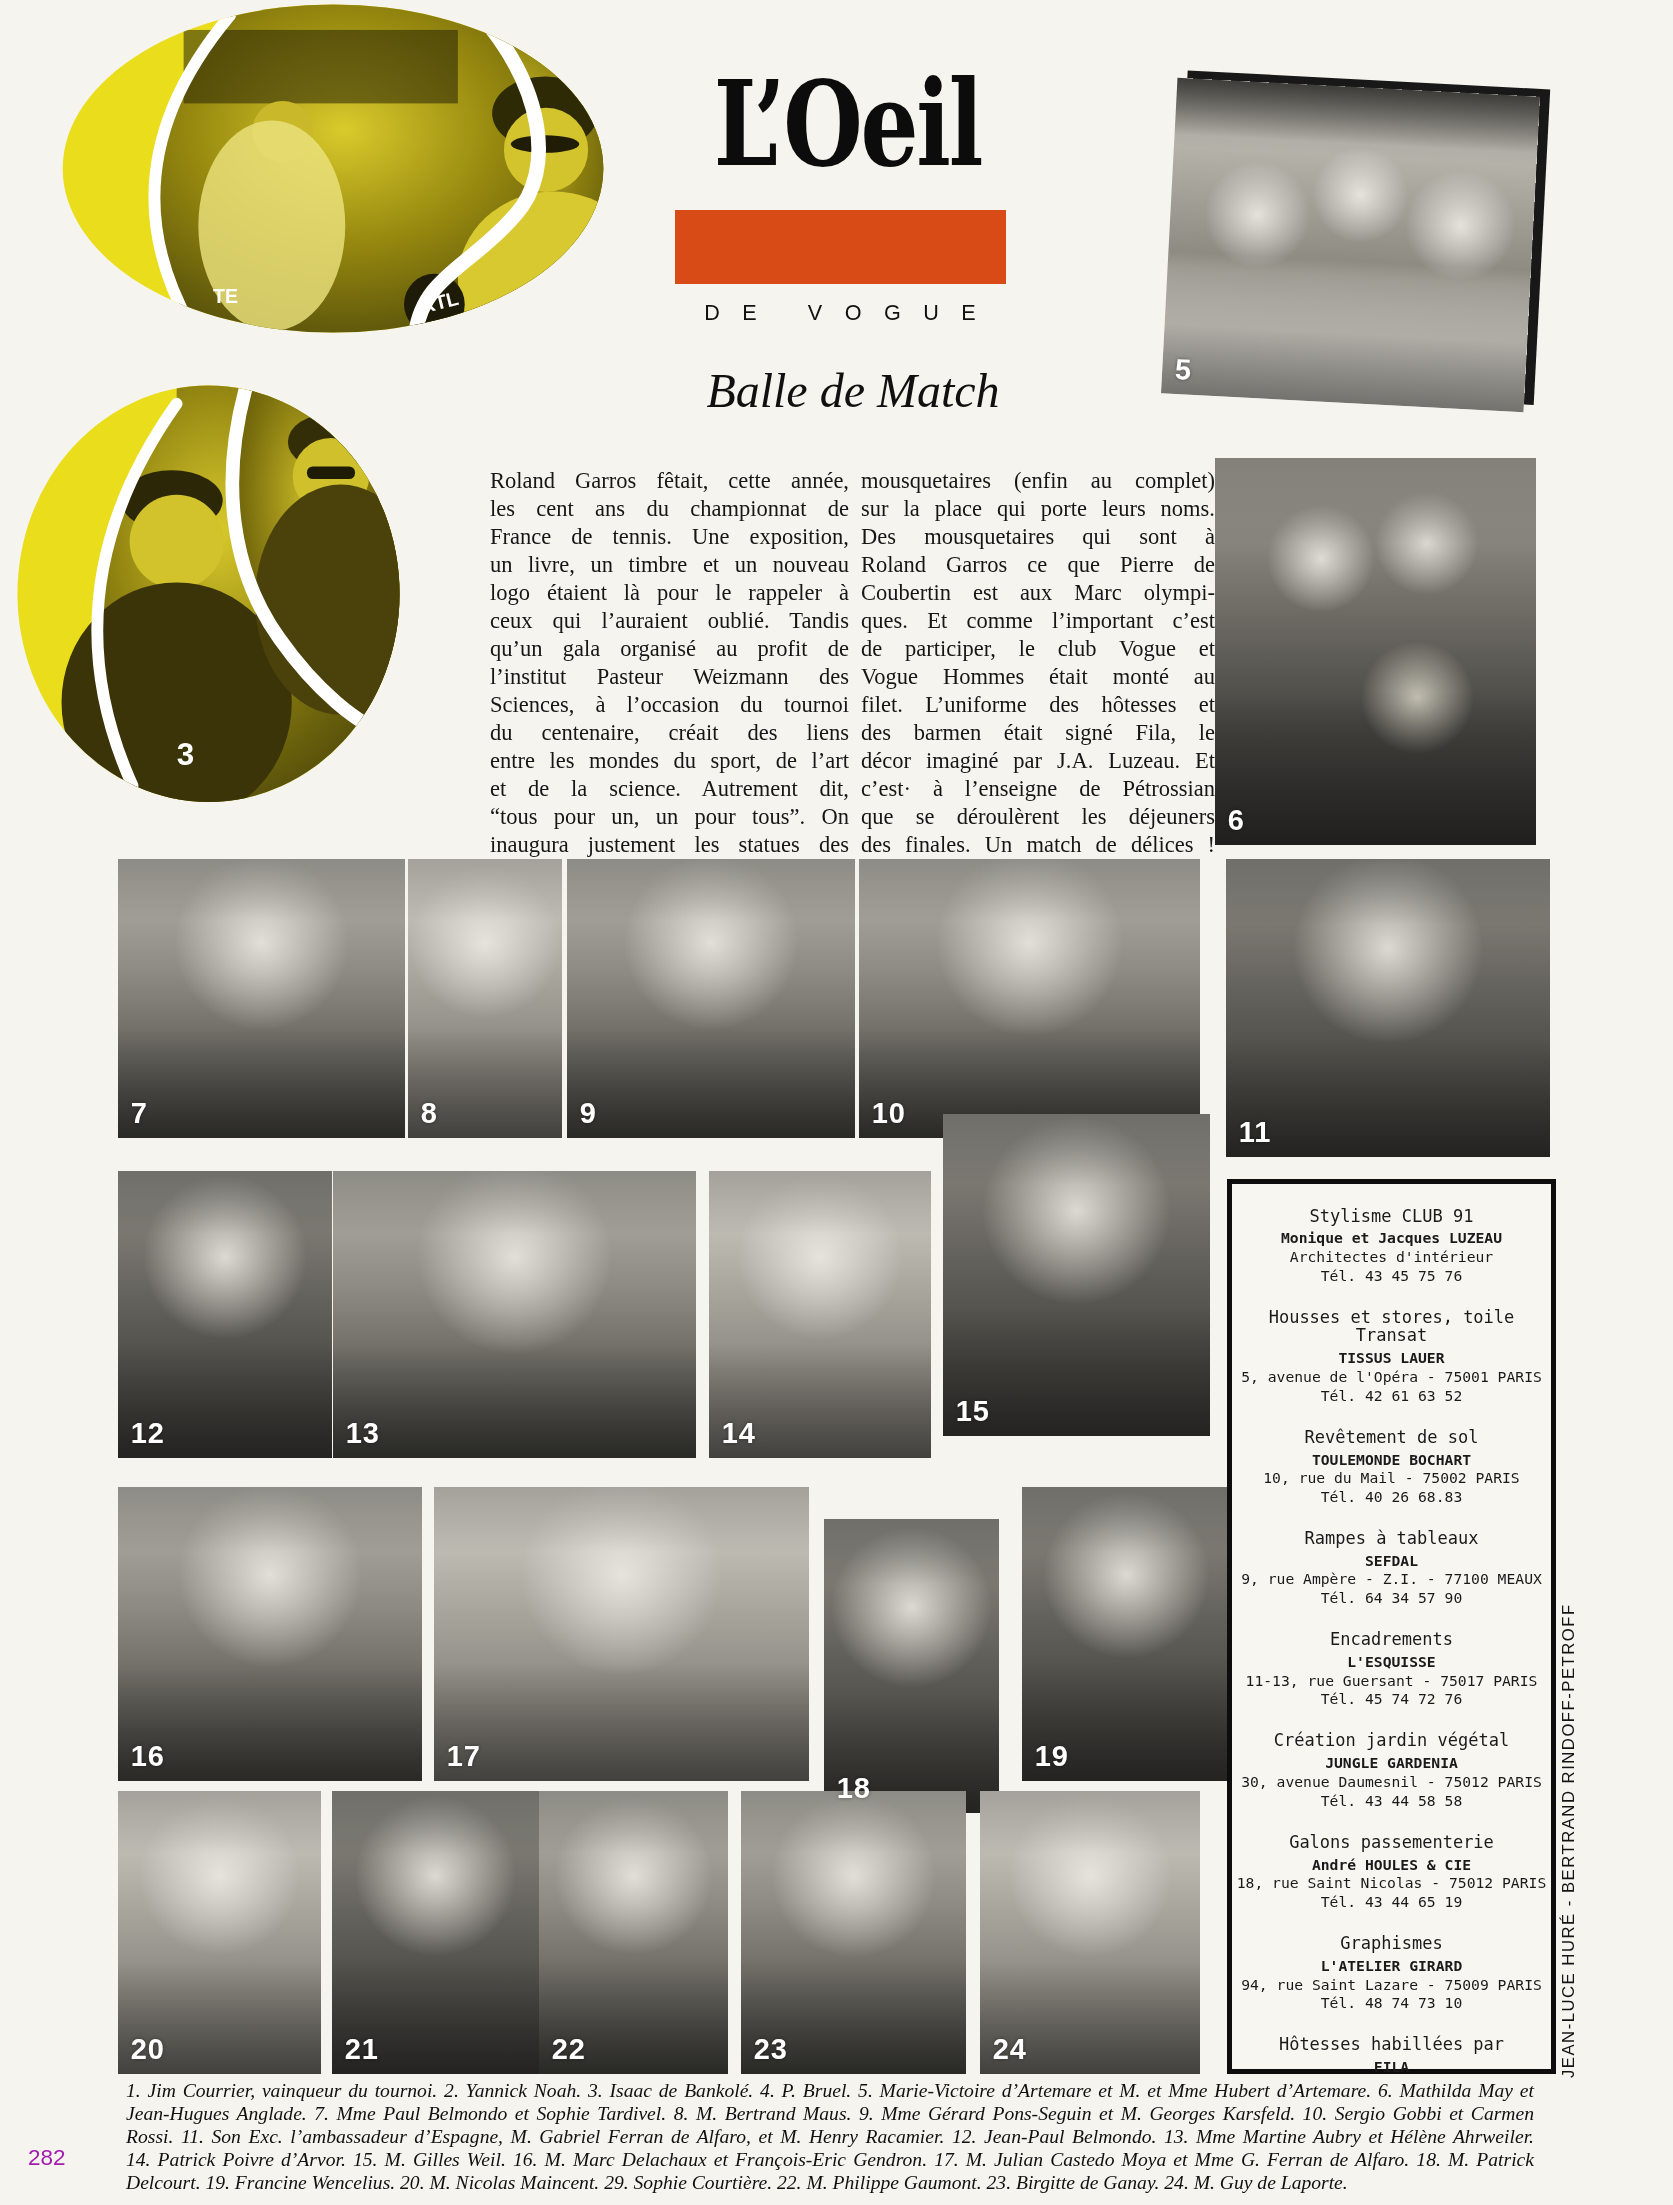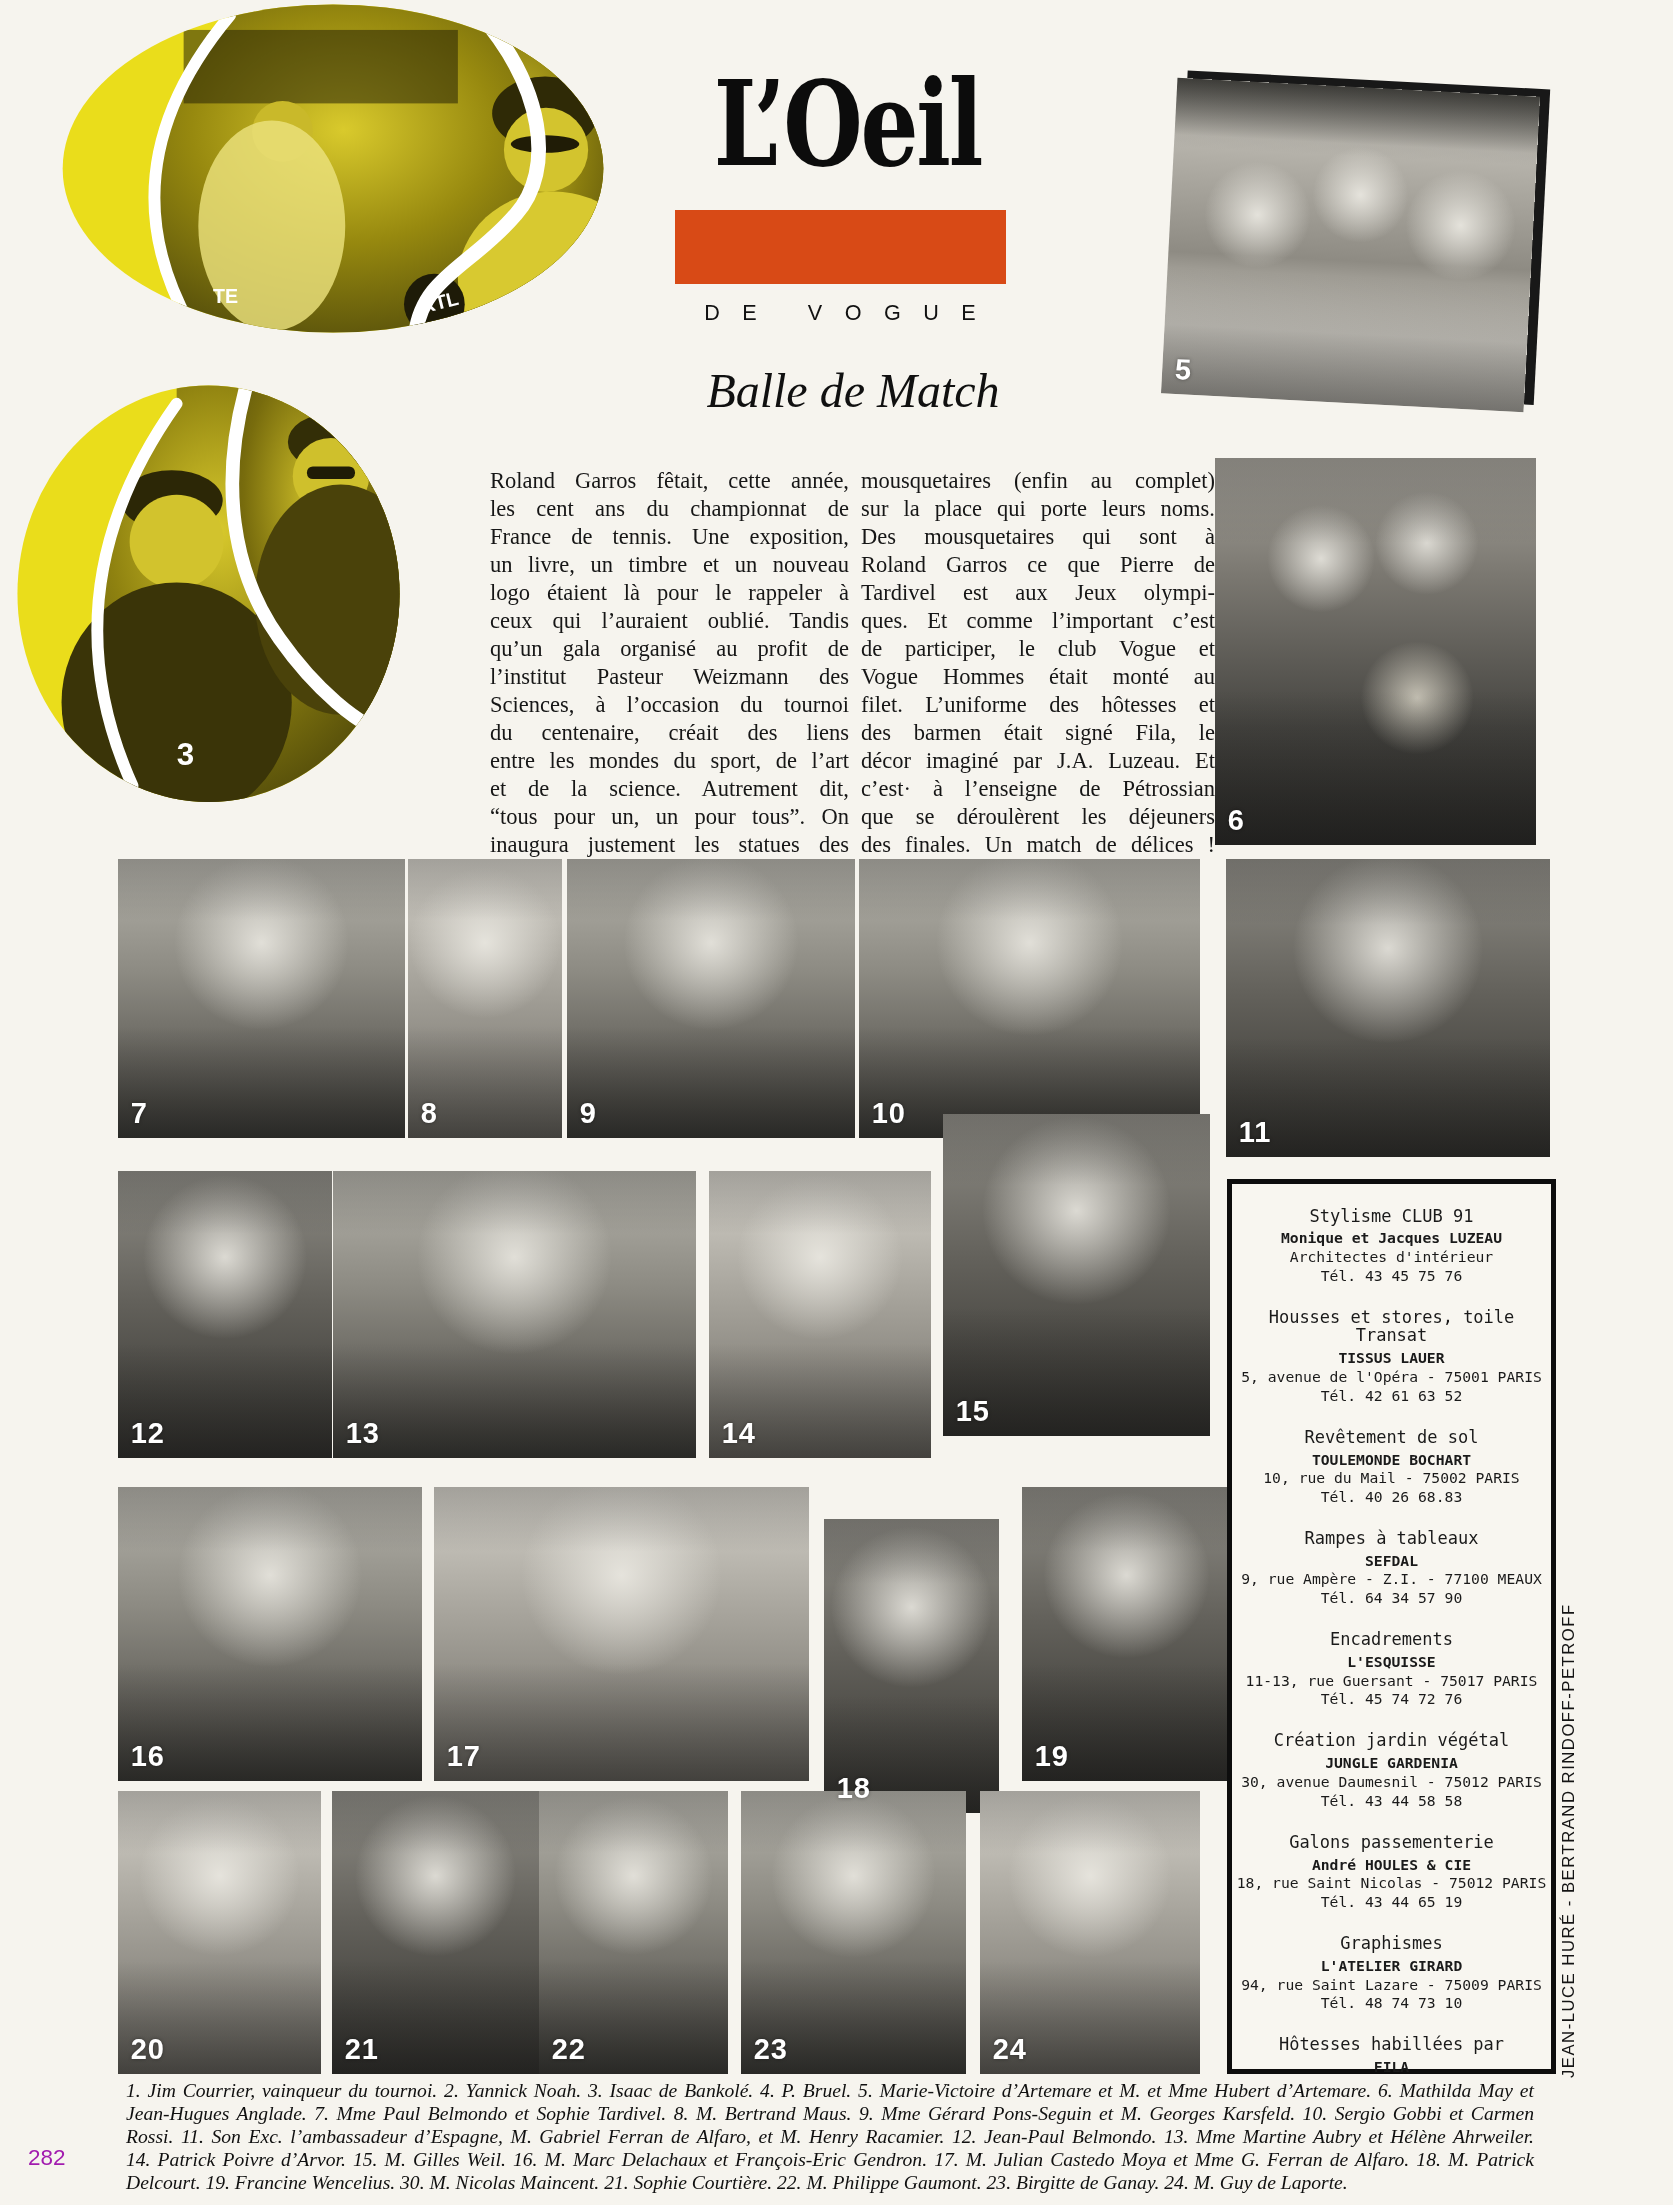--- a/index.html
+++ b/index.html
@@ -232,21 +232,21 @@
     <div class="body-line">entre les mondes du sport, de l’art</div>
     <div class="body-line">et de la science. Autrement dit,</div>
     <div class="body-line">“tous pour un, un pour tous”. On</div>
     <div class="body-line">inaugura justement les statues des</div>
   </div>
 <div id="col2" class="bodycol">
     <div class="body-line">mousquetaires (enfin au complet)</div>
     <div class="body-line">sur la place qui porte leurs noms.</div>
     <div class="body-line">Des mousquetaires qui sont à</div>
     <div class="body-line">Roland Garros ce que Pierre de</div>
-    <div class="body-line">Tardivel est aux Jeux olympi-</div>
+    <div class="body-line">Coubertin est aux Marc olympi-</div>
     <div class="body-line">ques. Et comme l’important c’est</div>
     <div class="body-line">de participer, le club Vogue et</div>
     <div class="body-line">Vogue Hommes était monté au</div>
     <div class="body-line">filet. L’uniforme des hôtesses et</div>
     <div class="body-line">des barmen était signé Fila, le</div>
     <div class="body-line">décor imaginé par J.A. Luzeau. Et</div>
     <div class="body-line">c’est· à l’enseigne de Pétrossian</div>
     <div class="body-line">que se déroulèrent les déjeuners</div>
     <div class="body-line">des finales. Un match de délices !</div>
   </div>
@@ -362,18 +362,18 @@
       <div class="ad-category">Hôtesses habillées par</div>
       <div class="ad-name">FILA</div>
     </div>
   </div>
 
 <div class="caption">
     <div class="cap-line">1. Jim Courrier, vainqueur du tournoi. 2. Yannick Noah. 3. Isaac de Bankolé. 4. P. Bruel. 5. Marie-Victoire d’Artemare et M. et Mme Hubert d’Artemare. 6. Mathilda May et</div>
     <div class="cap-line">Jean-Hugues Anglade. 7. Mme Paul Belmondo et Sophie Tardivel. 8. M. Bertrand Maus. 9. Mme Gérard Pons-Seguin et M. Georges Karsfeld. 10. Sergio Gobbi et Carmen</div>
     <div class="cap-line">Rossi. 11. Son Exc. l’ambassadeur d’Espagne, M. Gabriel Ferran de Alfaro, et M. Henry Racamier. 12. Jean-Paul Belmondo. 13. Mme Martine Aubry et Hélène Ahrweiler.</div>
     <div class="cap-line">14. Patrick Poivre d’Arvor. 15. M. Gilles Weil. 16. M. Marc Delachaux et François-Eric Gendron. 17. M. Julian Castedo Moya et Mme G. Ferran de Alfaro. 18. M. Patrick</div>
-    <div class="cap-line">Delcourt. 19. Francine Wencelius. 30. M. Nicolas Maincent. 21. Sophie Courtière. 22. M. Philippe Gaumont. 23. Birgitte de Ganay. 24. M. Guy de Laporte.</div>
+    <div class="cap-line">Delcourt. 19. Francine Wencelius. 20. M. Nicolas Maincent. 29. Sophie Courtière. 22. M. Philippe Gaumont. 23. Birgitte de Ganay. 24. M. Guy de Laporte.</div>
   </div>
 
 <div class="page-number">282</div>
 <div class="vertical-credit">JEAN-LUCE HURÉ - BERTRAND RINDOFF-PETROFF</div>
 
 
 </body></html>

